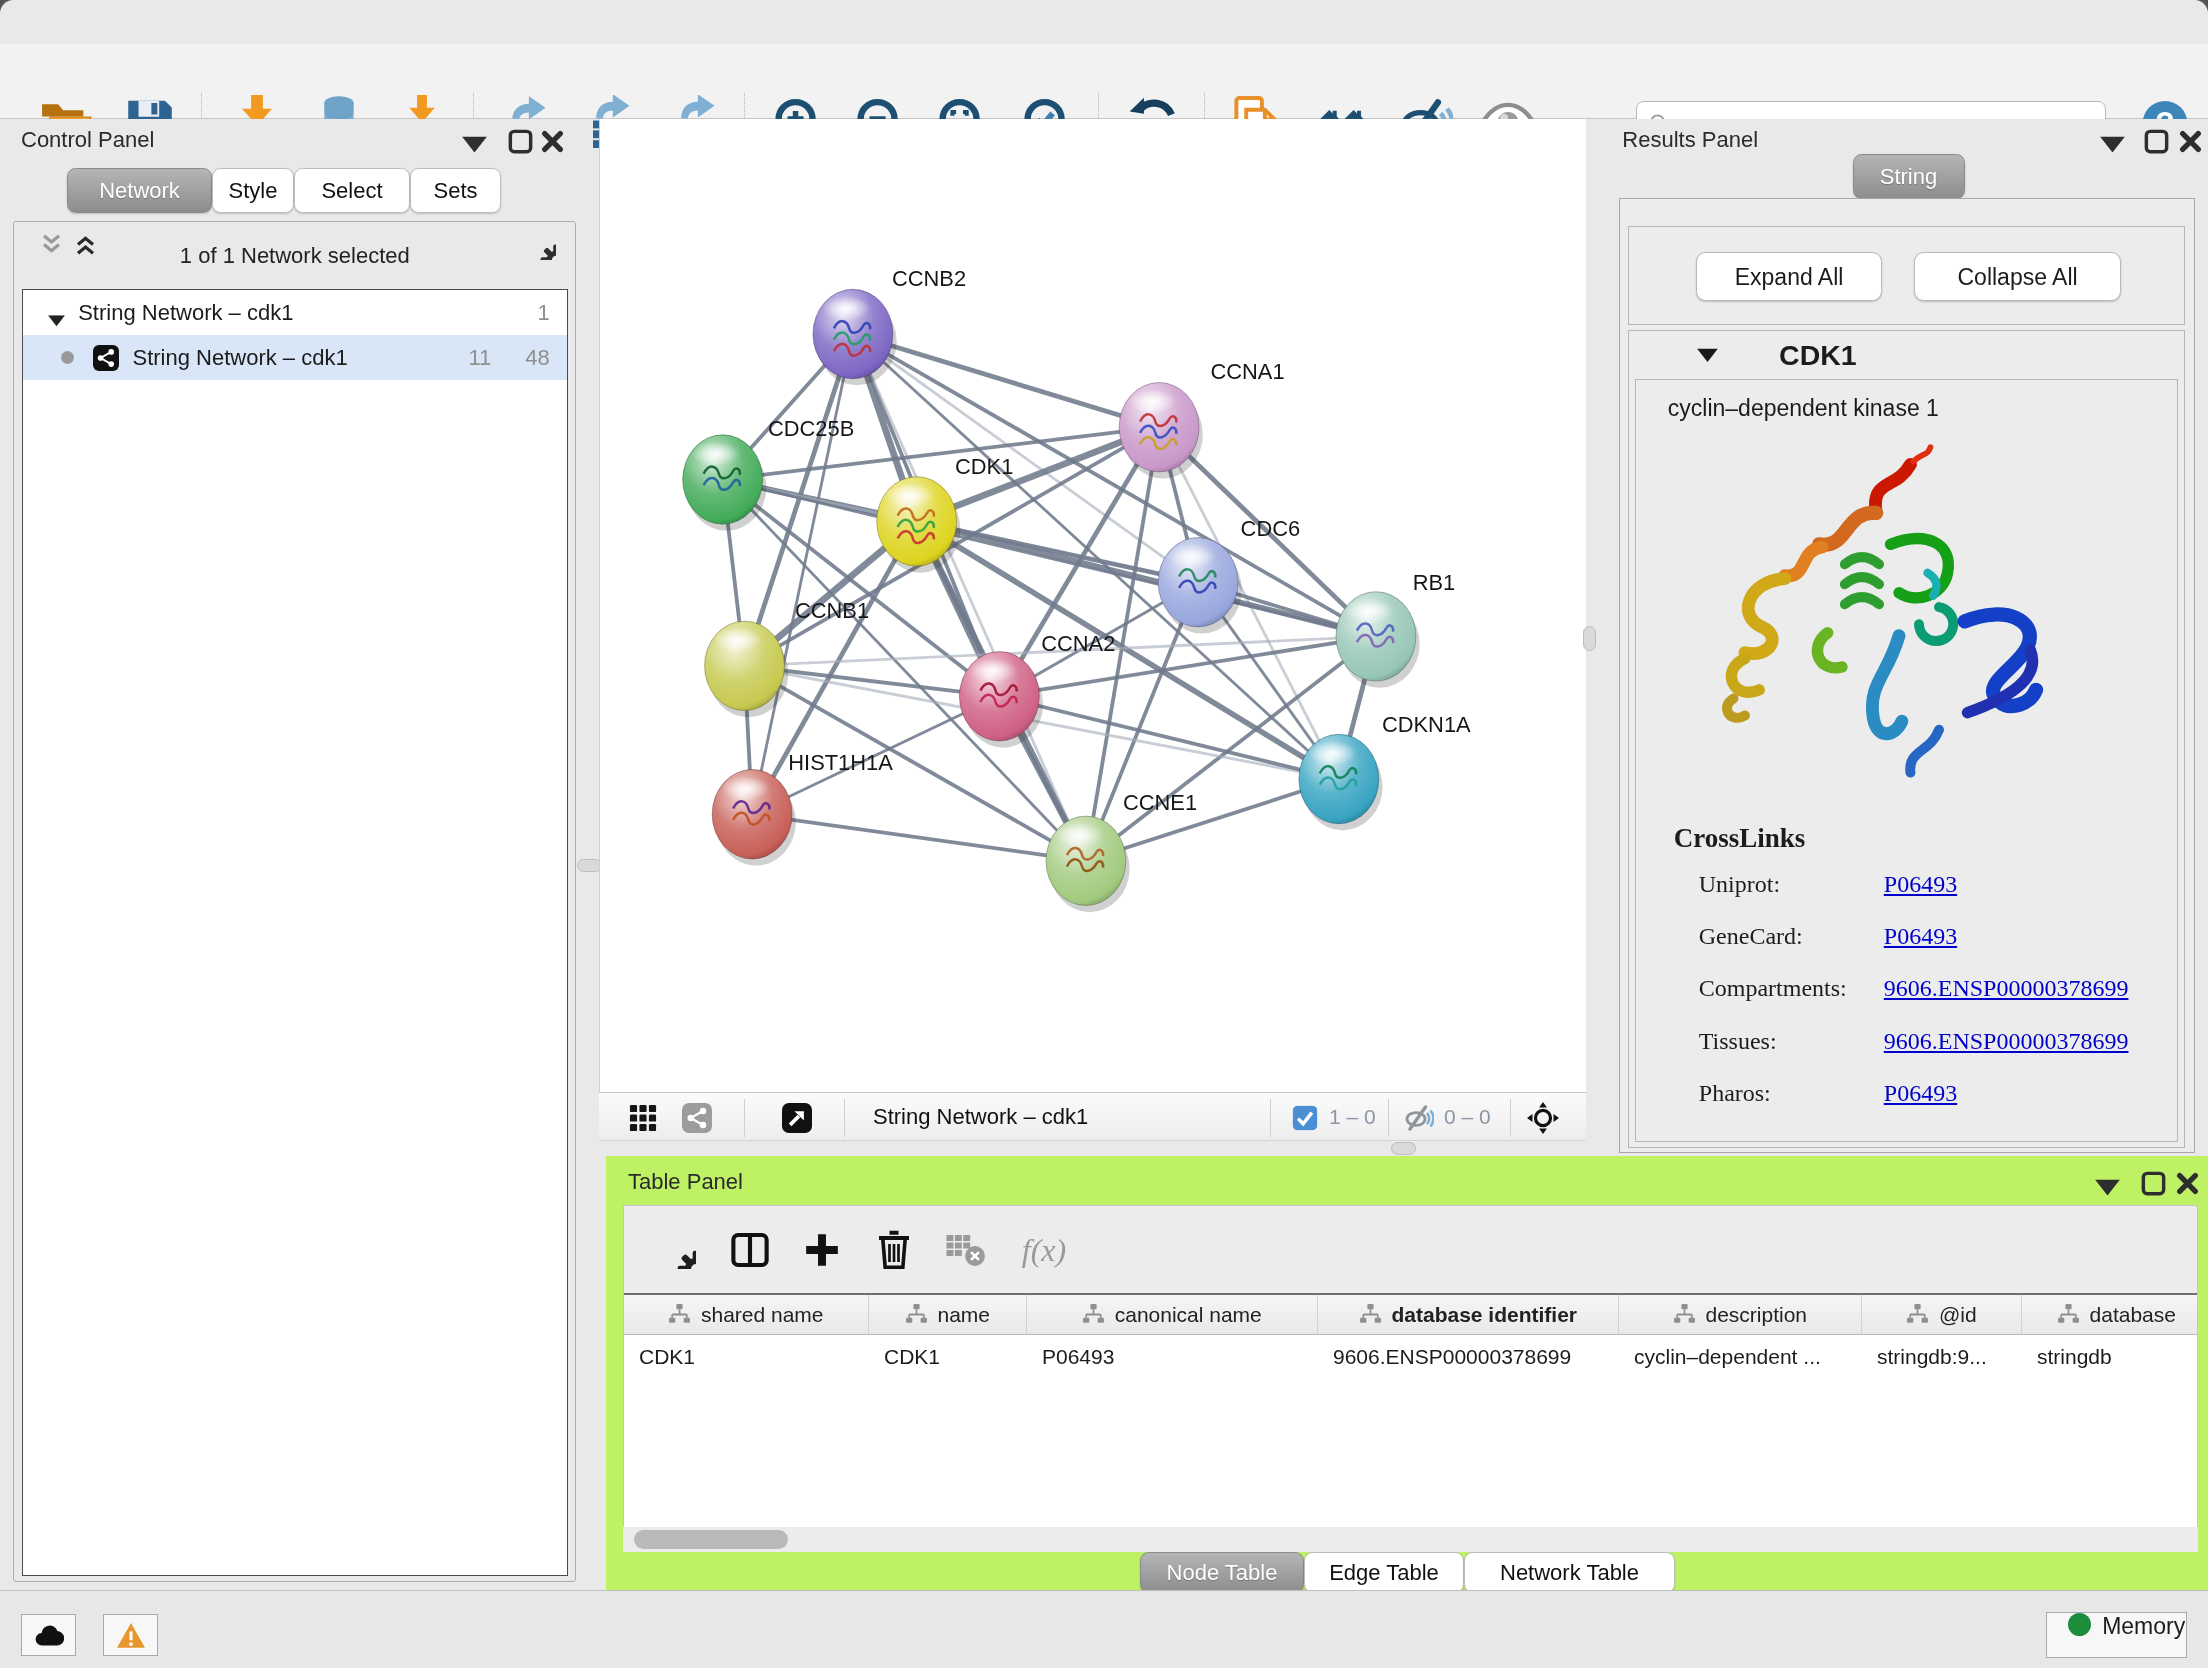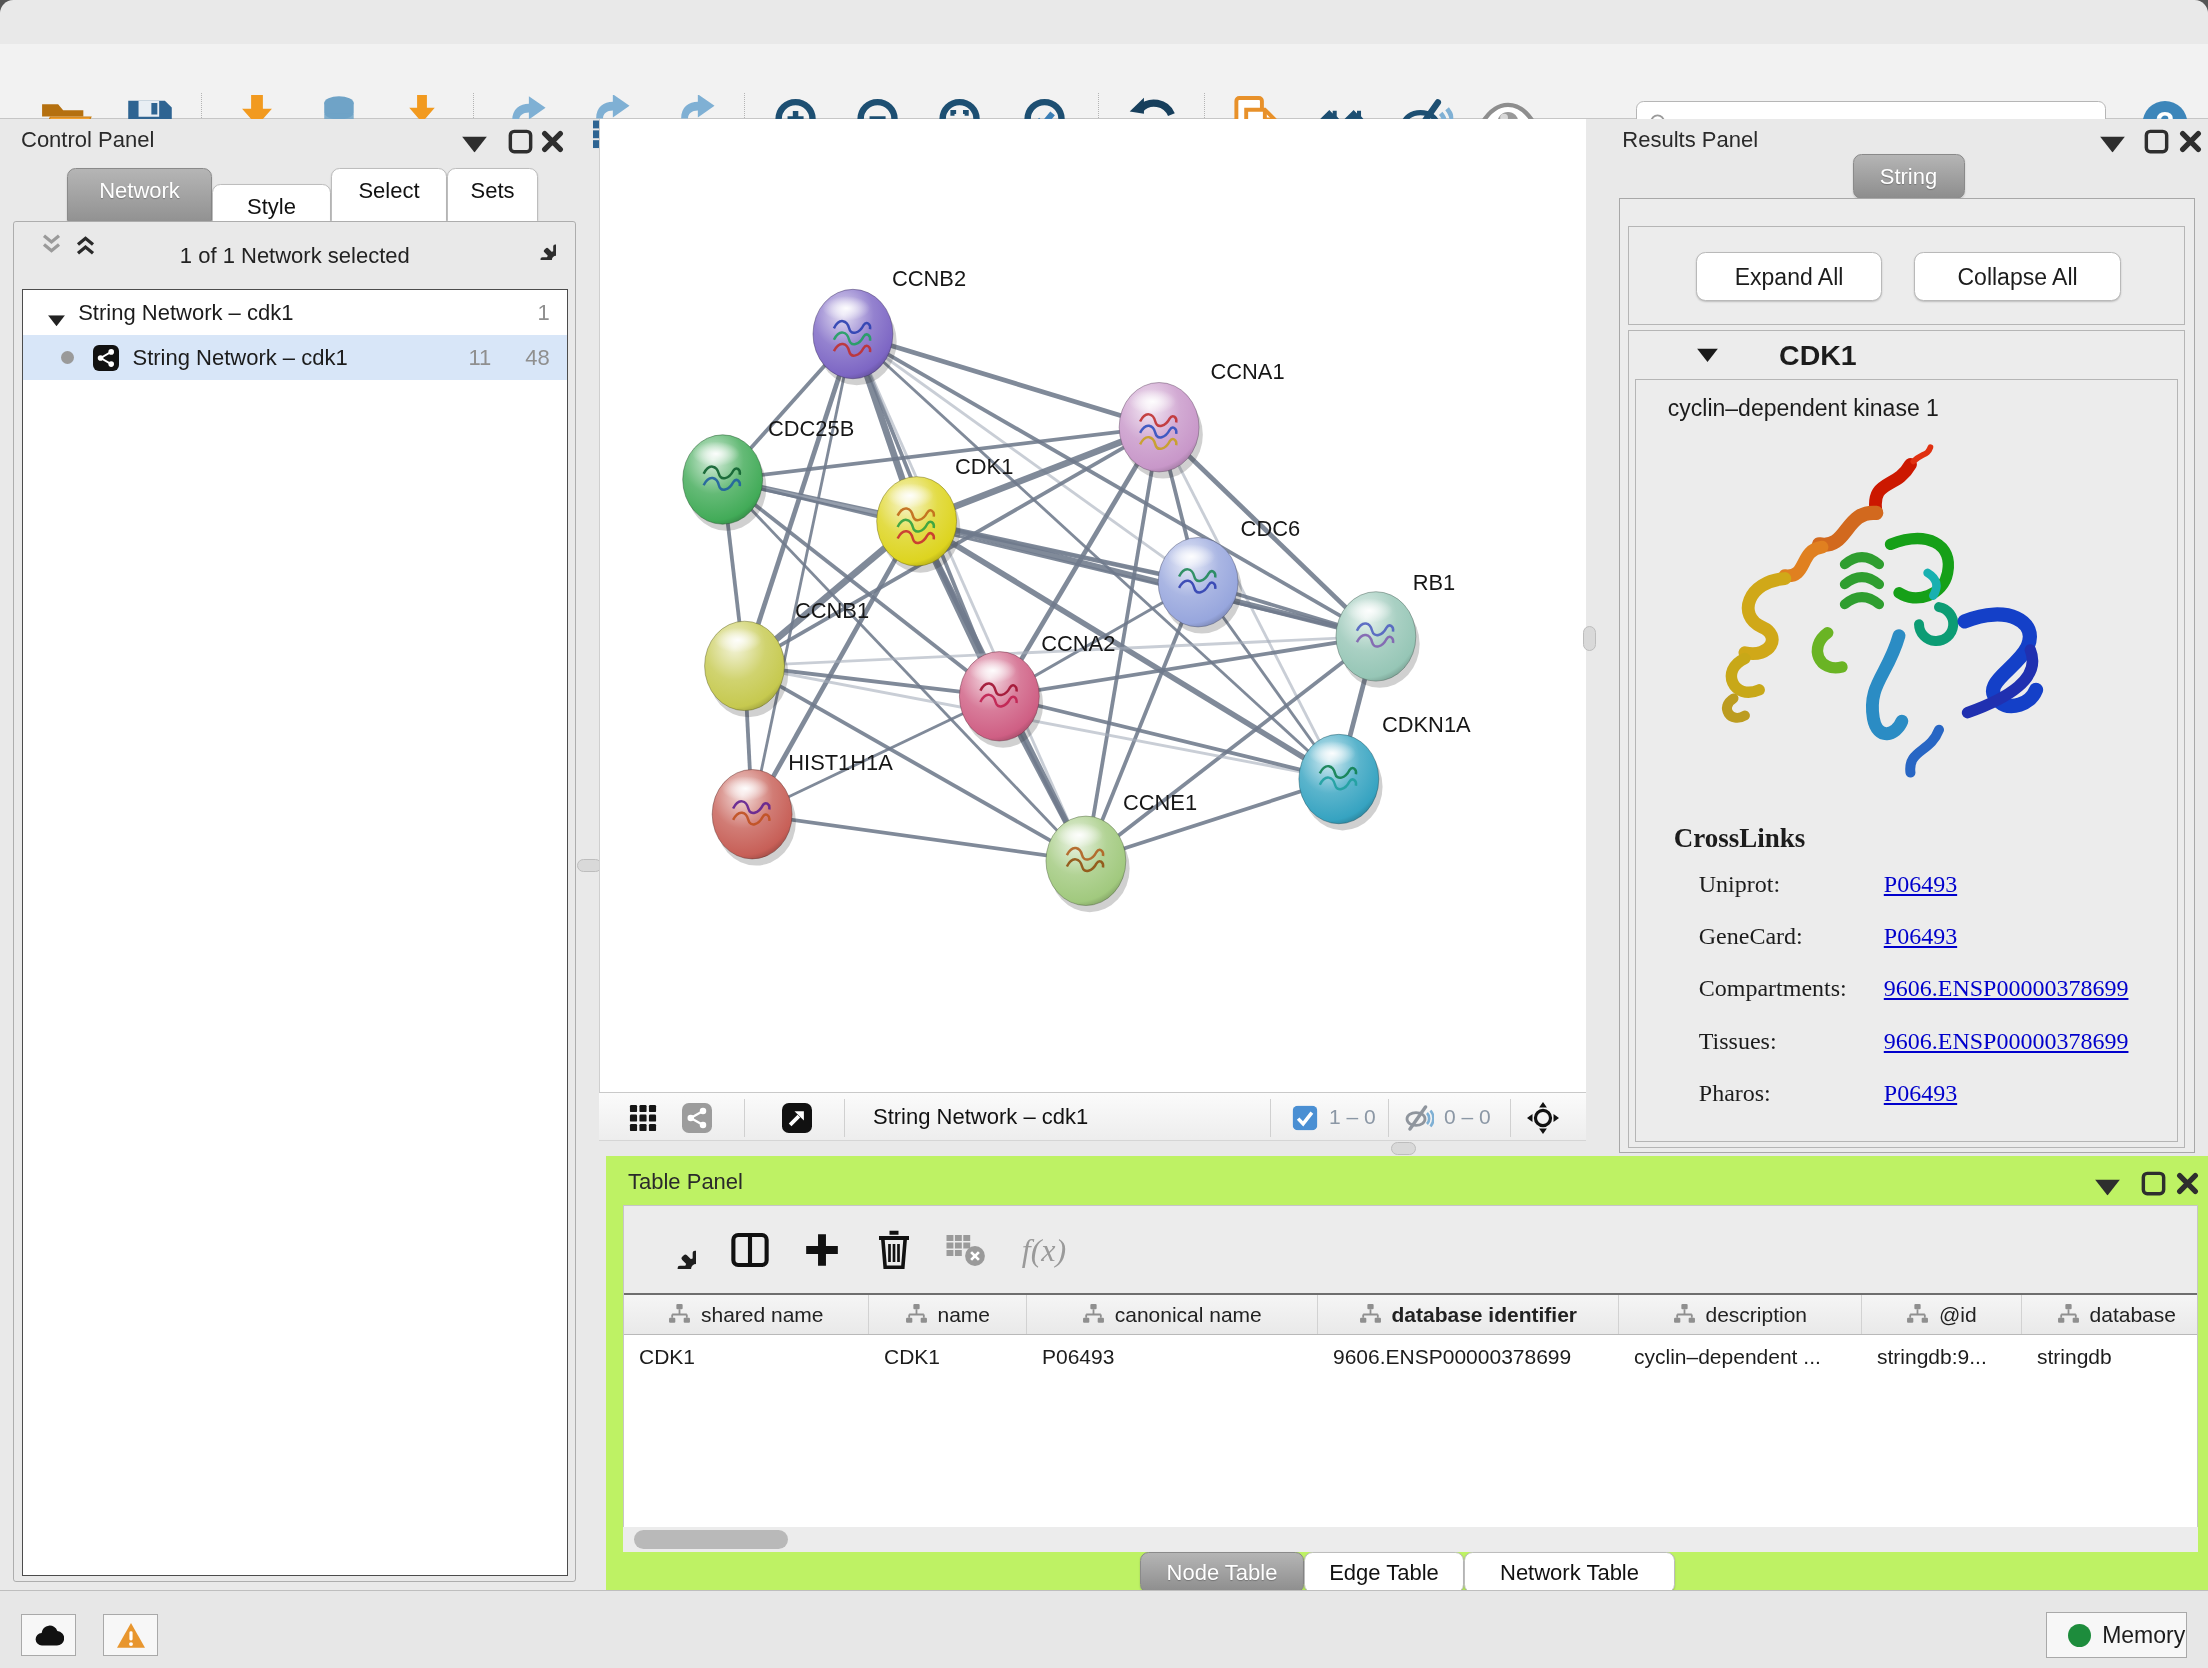--- a/index.html
+++ b/index.html
@@ -107,21 +107,21 @@
   #tp-tabs{position:absolute;left:0;right:0;top:396px;display:flex;justify-content:center;}
   .btab{border-radius:8.6px;padding:6.7px 0;}
 
   
   #status-bar{left:0;top:1590px;width:2208px;height:78px;background:#e7e7e7;
     border-top:1px solid #bebebe;}
   .sbtn{position:absolute;top:23px;width:55px;height:42px;background:#f7f7f7;
     border:1.9px solid #a9a9a9;display:flex;align-items:center;justify-content:center;}
   .sbtn svg{width:30px;height:27px;}
   #memory-btn{position:absolute;right:21px;top:21px;width:141px;height:46px;background:#f7f7f7;
-    border:1.9px solid #a9a9a9;display:flex;align-items:center;justify-content:center;gap:11.4px;
+    border:1.9px solid #a9a9a9;display:flex;justify-content:center;gap:11.4px;
     font-size:23px;padding-left:20px;}
   #mem-dot{width:23px;height:23px;border-radius:50%;background:#1d8c3c;}
 
   text.nlabel{font-size:23px;fill:#161616;}
 </style>
 </head>
 <body>
 
 <svg width="0" height="0" style="position:absolute">
   <defs>
@@ -398,21 +398,21 @@
       <svg viewBox="0 0 16 16">
           <use href="#floatbox"></use>
         </svg></span>
     <span class="hicon" style="left:540px;top:9.5px">
       <svg viewBox="0 0 16 16">
           <use href="#closex"></use>
         </svg></span>
 
     <div id="cp-tabs">
         <div class="ctab sel" style="width: 145px;">Network</div>
-        <div class="ctab" style="width: 119px; margin-top: 16px;">Style</div>
+        <div class="ctab" style="width: 82px;">Style</div>
         <div class="ctab" style="width: 116px;">Select</div>
         <div class="ctab" style="width: 91px;">Sets</div>
       </div>
 
     <div id="cp-inner">
       <div id="cp-toolbar">
         <span class="hicon" style="left:25px;top:9.5px;color:#9a9a9a">
           <svg viewBox="0 0 20 20">
               <use href="#chevdd"></use>
             </svg></span>

